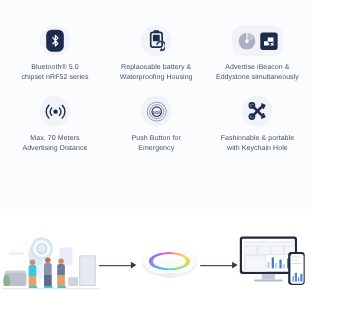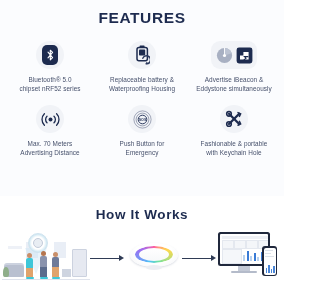--- a/index.html
+++ b/index.html
@@ -191,21 +191,20 @@
   }
   svg{display:block;}
 </style>
 </head>
 <body>
 
 <div class="page">
 
   <section class="features-section">
 
-    <h1 class="section-title features-title">FEATURES</h1>
 
     <div class="feature-row row1">
 
       <div class="feature-cell">
         <div class="icon-badge">
           <div class="bt-tile">
             <svg width="7" height="12" viewBox="0 0 7 12">
               <path d="M1 3.2 L5.6 8.6 L3.3 10.8 L3.3 1.2 L5.6 3.4 L1 8.8" fill="none" stroke="#ffffff" stroke-width="1.1" stroke-linejoin="round" stroke-linecap="round"></path>
             </svg>
           </div>
@@ -304,21 +303,20 @@
           <span class="l">Fashionable &amp; portable</span>
           <span class="l">with Keychain Hole</span>
         </div>
       </div>
 
     </div>
   </section>
 
   <section class="hiw-section">
 
-    <h2 class="section-title hiw-title">How It Works</h2>
 
     <div class="hiw-flow">
 
       <div class="scene">
         <div class="wall-panel" style="left:6px;top:14px;width:14px;height:3px;"></div>
         <div class="wall-panel" style="left:24px;top:10px;width:12px;height:16px;background:#e9eef6;"></div>
         <div class="wall-panel" style="left:52px;top:10px;width:12px;height:16px;background:#e9eef6;"></div>
         <div class="signal-cone"></div>
         <div class="beacon-ring"></div>
         <div class="beacon-core"></div>

